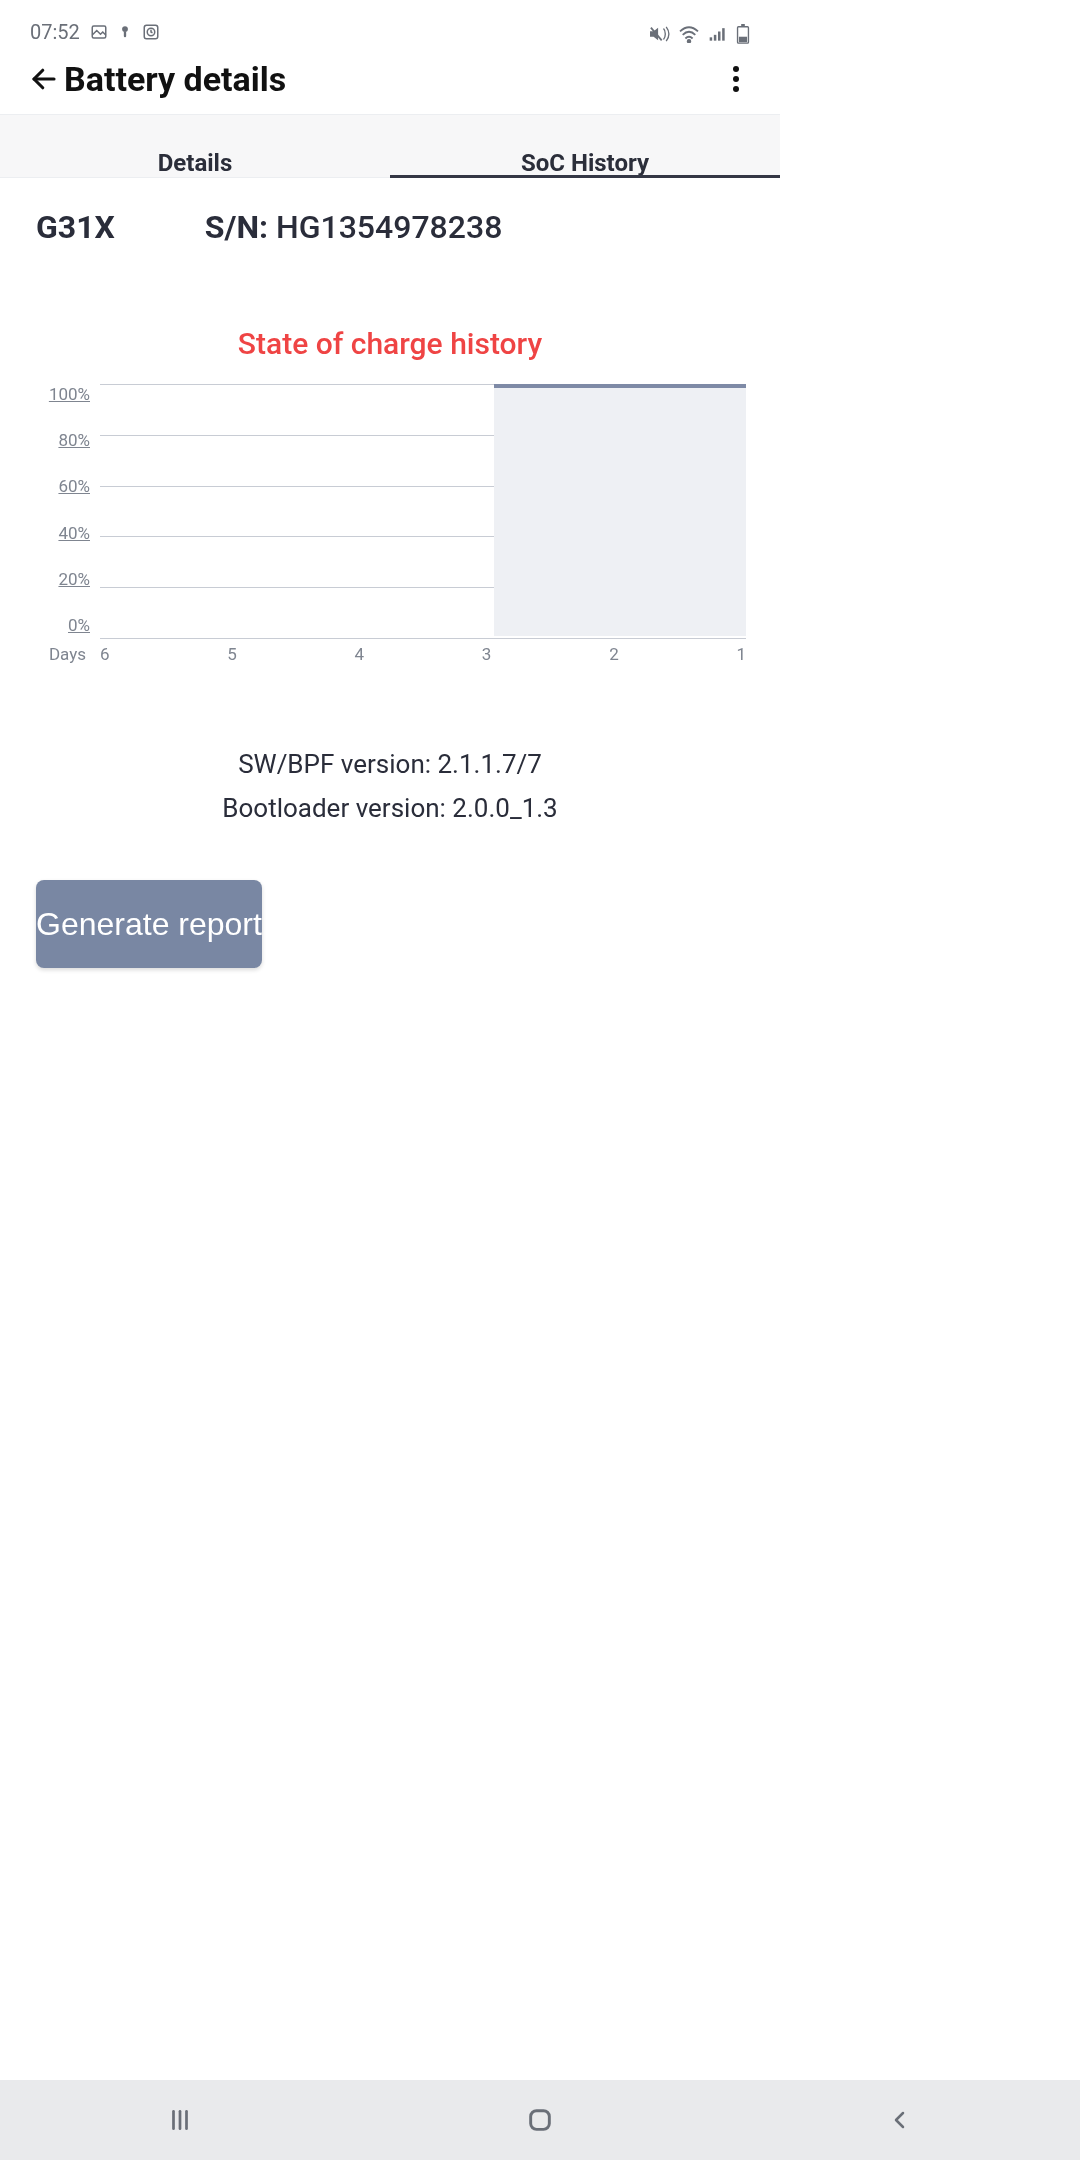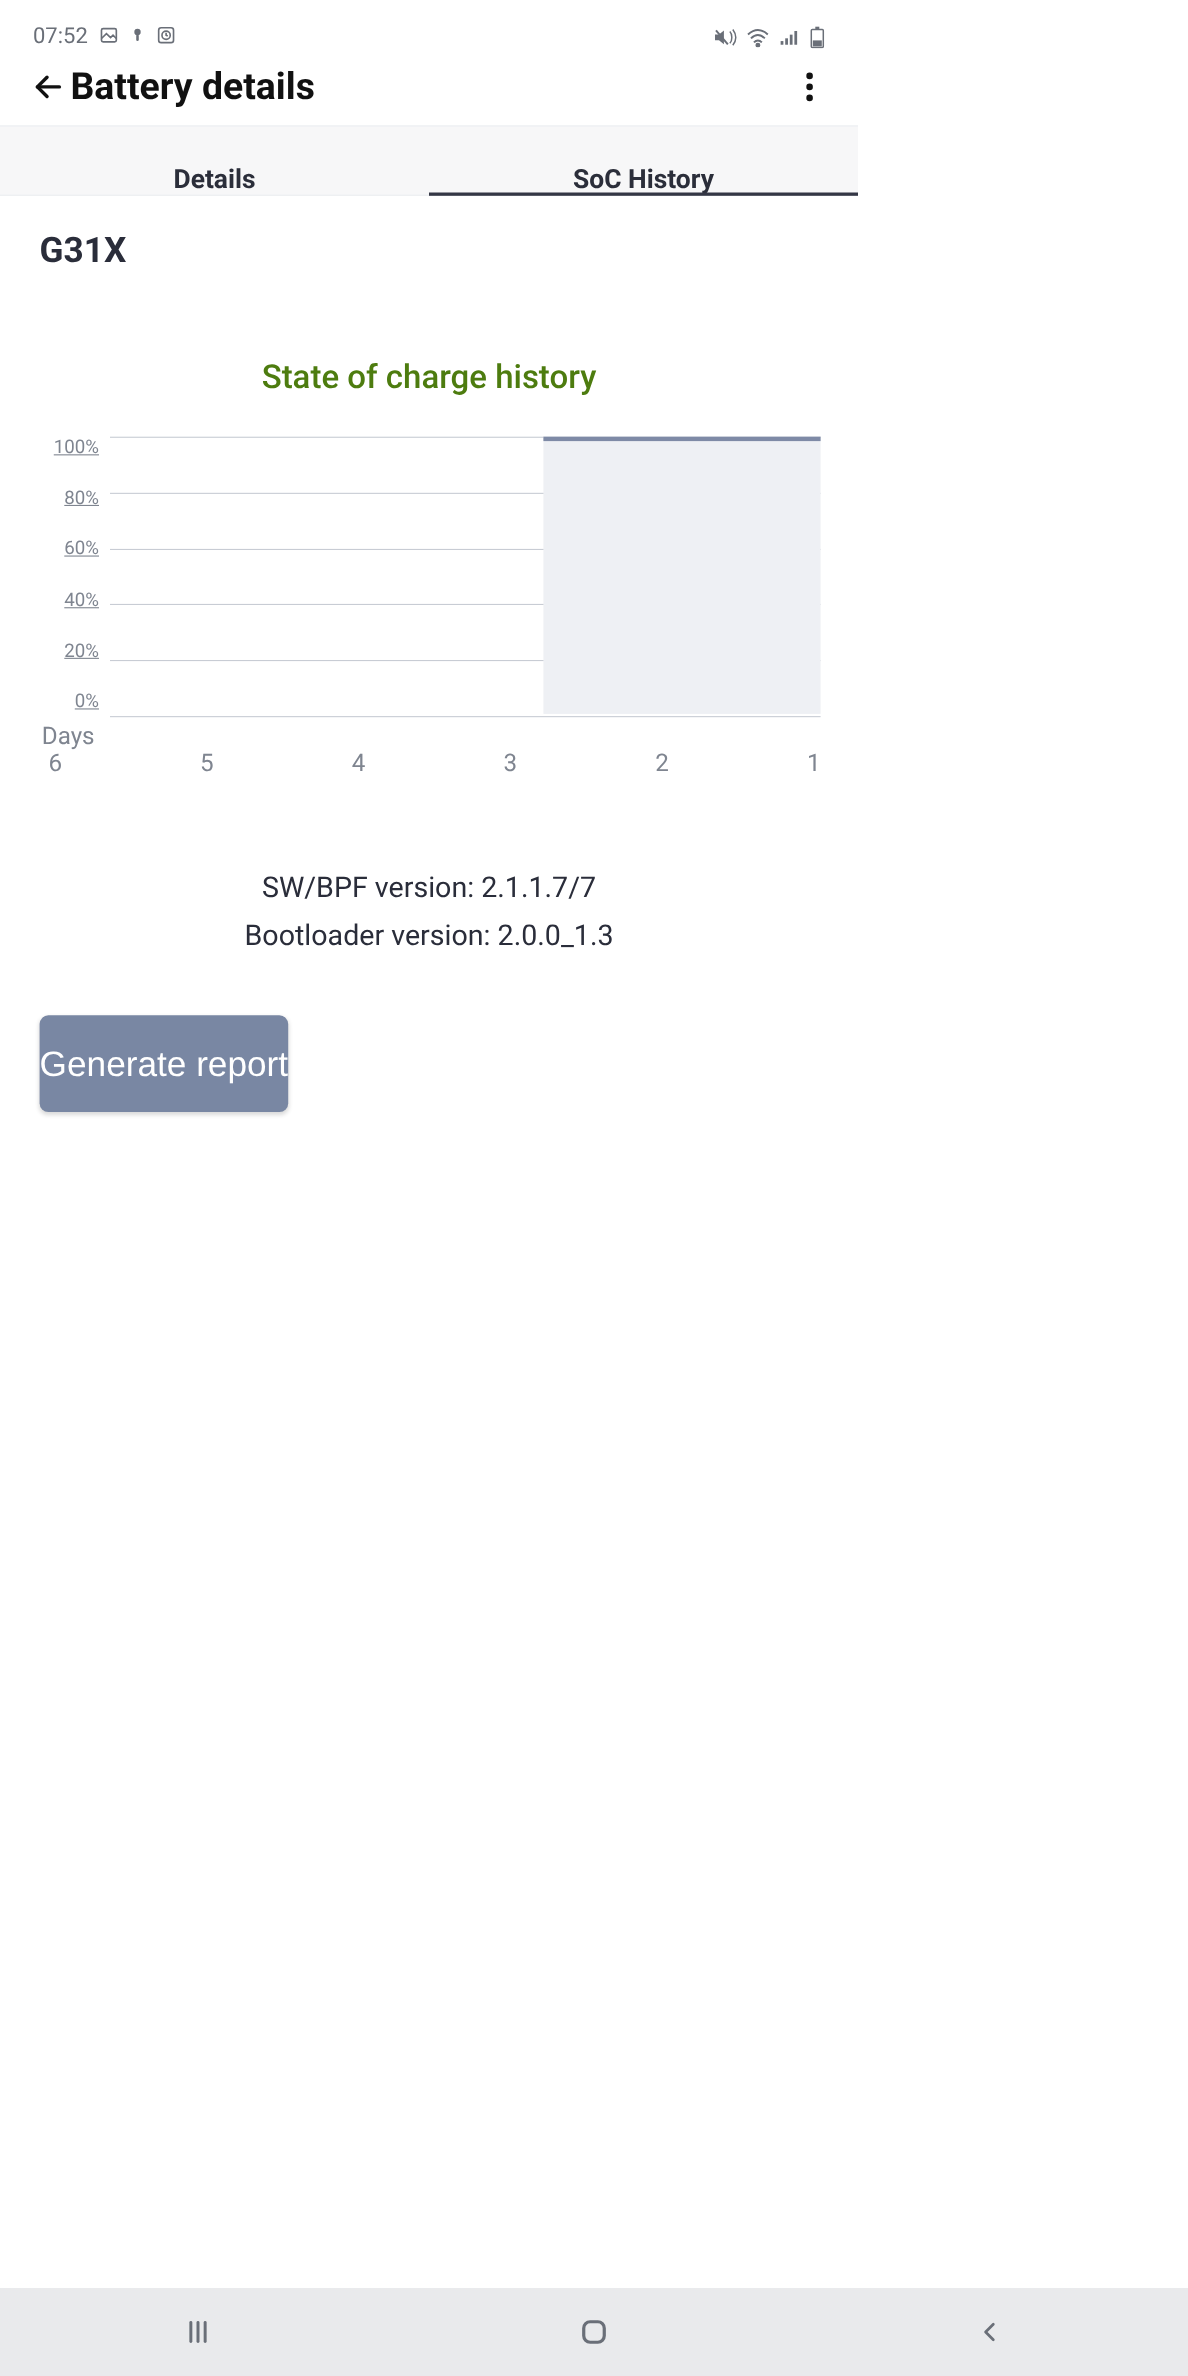--- a/index.html
+++ b/index.html
@@ -82,22 +82,22 @@
     color: #2a2d3a;
   }
   .serial-value { font-weight: 500; color: #2a2d3a; }
 
   
   .chart-section { padding: 80px 34px 10px 34px; }
   .chart-title {
     text-align: center;
     font-size: 30px;
     font-weight: 500;
-    color: #4d7c0f;
-    margin-bottom: 36px;
+    color: #ef4444;
+    margin-bottom: 23px;
   }
   .chart-wrapper { display: flex; }
   .y-labels {
     width: 56px;
     display: flex;
     flex-direction: column;
     justify-content: space-between;
     text-align: right;
     font-size: 17px;
     color: #7f8590;
@@ -119,23 +119,22 @@
   .area-fill {
     position: absolute;
     top: 2px;
     bottom: 2px;
     background: #eef0f4;
     border-top: 4px solid #7e8aa6;
   }
   .x-row {
     display: flex;
     margin-top: 6px;
-    font-size: 22px;
+    font-size: 17px;
     color: #7f8590;
-    flex-direction: column;
   }
   .x-axis-label {
     width: 56px;
     text-align: right;
     padding-right: 4px;
   }
   .x-ticks {
     flex: 1;
     display: flex;
     justify-content: space-between;
@@ -250,20 +249,24 @@
   <div class="tab">
     <span>Details</span>
   </div>
   <div class="tab active">
     <span>SoC History</span>
   </div>
 </div>
 
 <div class="device-row">
   <span>G31X</span>
+  <span>
+    <span>S/N:</span>
+    <span class="serial-value">HG1354978238</span>
+  </span>
 </div>
 
 <div class="chart-section">
   <div class="chart-title">State of charge history</div>
   <div class="chart-wrapper">
     <div class="y-labels">
       <span>100%</span>
       <span>80%</span>
       <span>60%</span>
       <span>40%</span>

